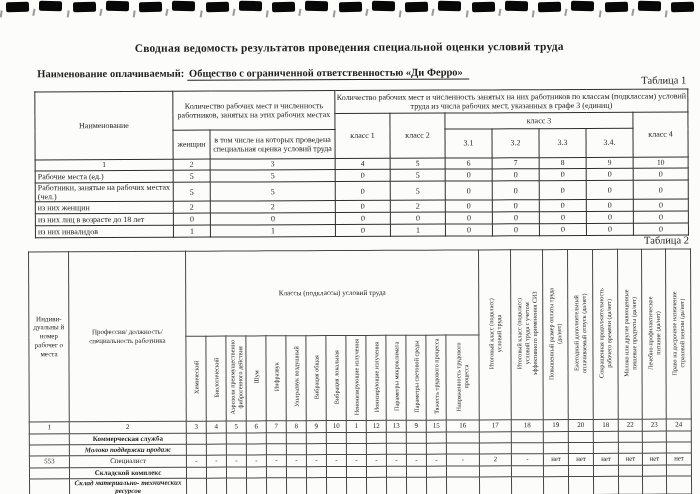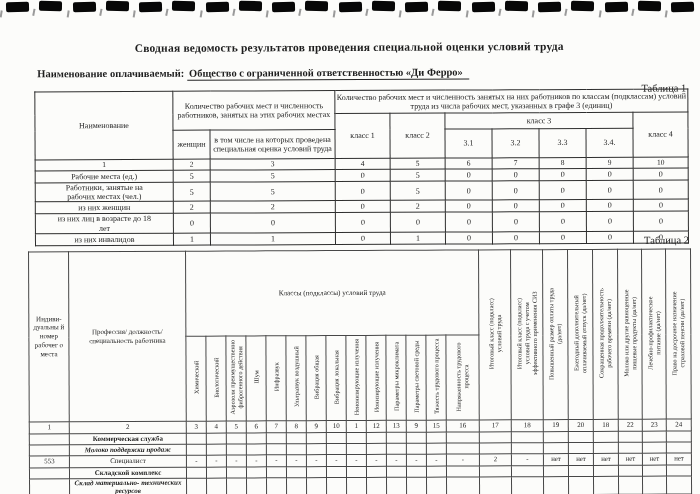--- a/index.html
+++ b/index.html
@@ -18,35 +18,35 @@
   .bhole:nth-child(odd){transform:rotate(-1.5deg) translateY(1px);}
   .bhole:nth-child(even){transform:rotate(1deg);}
   .bhole::after{content:"";position:absolute;left:-6px;top:8px;width:1.5px;height:7px;background:#9a9a9a;transform:rotate(10deg);}
   
   .content{position:absolute;inset:0;transform:rotate(-0.25deg);}
   .doc-title{position:absolute;top:41px;left:0;width:100%;text-align:center;
     font-weight:bold;font-size:11.5px;letter-spacing:.2px;}
   .org-line{position:absolute;top:67px;left:38px;font-size:10.5px;font-weight:bold;}
   .org-name{border-bottom:1px solid #222;padding:0 6px 1px 2px;}
   .tcap{position:absolute;font-size:10.5px;}
-  .cap1{top:84px;right:13px;}
+  .cap1{top:76px;right:13px;}
   .cap2{top:236px;right:11px;}
   
   table{border-collapse:collapse;table-layout:fixed;}
   td{border:1px solid #3b3b3b;overflow:hidden;vertical-align:middle;text-align:center;padding:0 1px;}
   
   .t1wrap{position:absolute;top:90px;left:35px;}
   .t1{width:653px;font-size:8px;line-height:1.15;}
   .t1 td{border-color:#2e2e2e;}
   .t1 .hr1 td{height:22px;}
   .t1 .hr2 td{height:15px;}
   .t1 .hr3 td{height:28px;}
   .t1 .numrow td{height:10px;font-size:7.5px;}
   .t1 .drow td{height:11px;font-size:8px;}
-  .t1 .drow td.lbl{text-align:center;padding:0 20px;}
+  .t1 .drow td.lbl{text-align:left;padding:0 2px;}
   
   .t2wrap{position:absolute;top:250px;left:28px;}
   .t2{width:662px;font-size:7px;line-height:1.2;}
   .t2 td{border-color:#474747;}
   .t2 .hcol{font-size:7px;line-height:1.25;border-radius:13px;}
   .t2 .group{height:13px;font-size:7.2px;}
   .t2 .vrow td{height:84px;vertical-align:middle;}
   .vt{writing-mode:vertical-rl;transform:rotate(180deg);display:inline-block;
       font-size:6.2px;line-height:1.25;max-height:80px;}
   .vt.tall{max-height:93px;}

